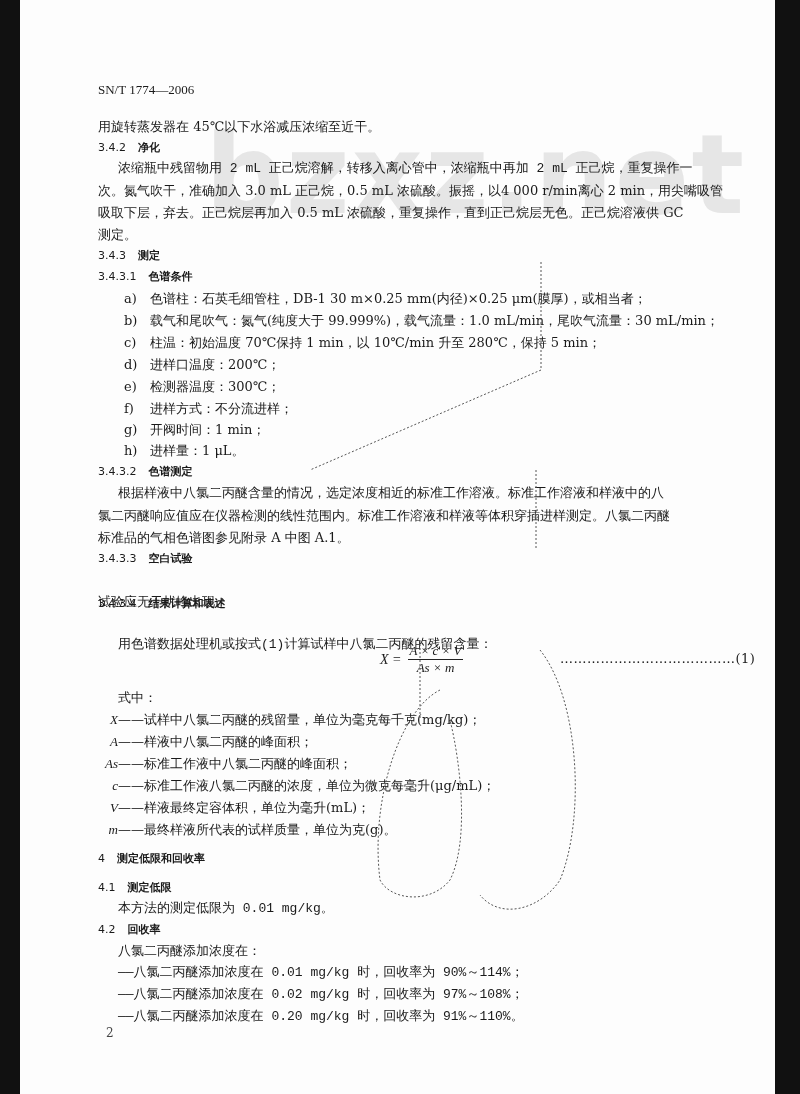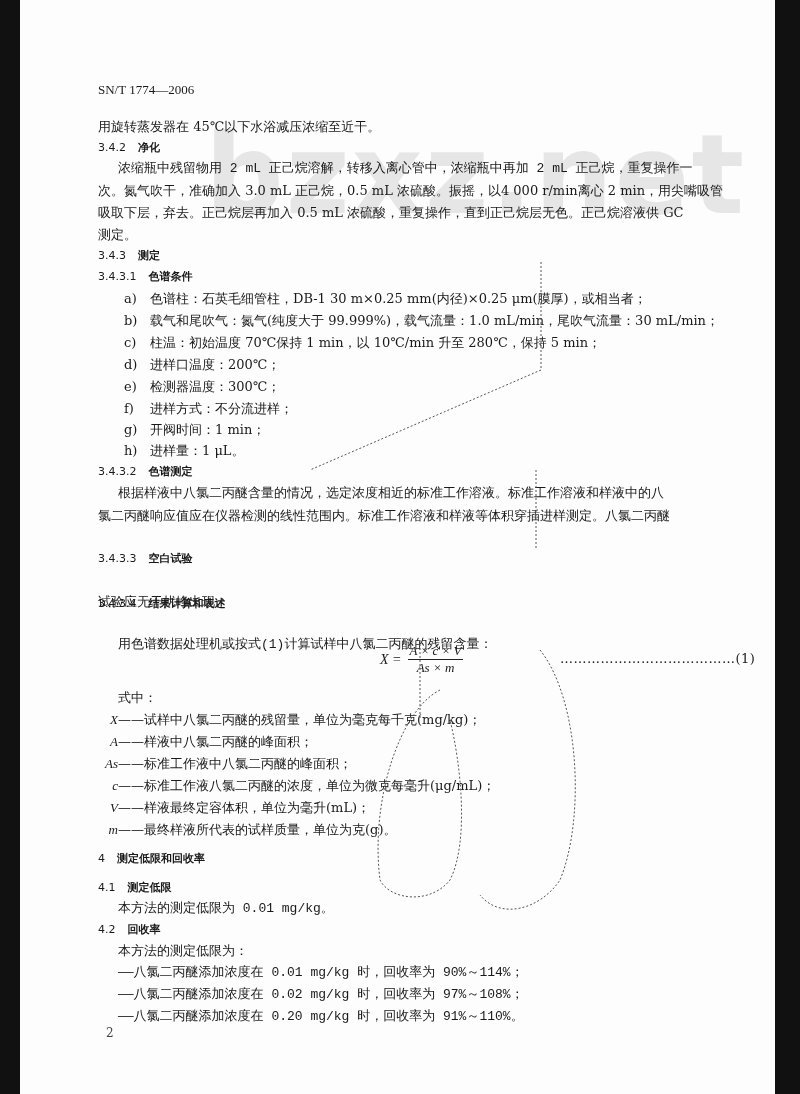--- a/index.html
+++ b/index.html
@@ -67,20 +67,21 @@
   <div class="line pl" style="top:378px"><span style="display:inline-block;width:26px">e)</span><span>检测器温度：300℃；</span></div>
   <div class="line pl" style="top:400px"><span style="display:inline-block;width:26px">f)</span><span>进样方式：不分流进样；</span></div>
   <div class="line pl" style="top:421px"><span style="display:inline-block;width:26px">g)</span><span>开阀时间：1 min；</span></div>
   <div class="line pl" style="top:442px"><span style="display:inline-block;width:26px">h)</span><span>进样量：1 μL。</span></div>
 
   <div class="line p0 h" style="top:463px">
     <span class="num">3.4.3.2</span><span>色谱测定</span>
   </div>
   <div class="line p1" style="top:485px">根据样液中八氯二丙醚含量的情况，选定浓度相近的标准工作溶液。标准工作溶液和样液中的八</div>
   <div class="line p0" style="top:507px">氯二丙醚响应值应在仪器检测的线性范围内。标准工作溶液和样液等体积穿插进样测定。八氯二丙醚</div>
+  <div class="line p0" style="top:529px">标准品的气相色谱图参见附录 A 中图 A.1。</div>
 
   <div class="line p0 h" style="top:550px">
     <span class="num">3.4.3.3</span><span>空白试验</span>
   </div>
   <div class="line p0" style="top:593px">试验应无干扰峰出现。</div>
 
   <div class="line p0 h" style="top:595px">
     <span class="num">3.4.3.4</span><span>结果计算和表述</span>
   </div>
   <div class="line p1" style="top:636px">用色谱数据处理机或按式(1)计算试样中八氯二丙醚的残留含量：</div>
@@ -105,21 +106,21 @@
   <div class="line p0 h" style="top:850px">
     <span class="num">4</span><span>测定低限和回收率</span>
   </div>
   <div class="line p0 h" style="top:879px">
     <span class="num">4.1</span><span>测定低限</span>
   </div>
   <div class="line p1" style="top:900px">本方法的测定低限为 0.01 mg/kg。</div>
   <div class="line p0 h" style="top:921px">
     <span class="num">4.2</span><span>回收率</span>
   </div>
-  <div class="line p1" style="top:943px">本方法的测定低限为：</div>
+  <div class="line p1" style="top:943px">八氯二丙醚添加浓度在：</div>
   <div class="line p1" style="top:964px">——八氯二丙醚添加浓度在 0.01 mg/kg 时，回收率为 90%～114%；</div>
   <div class="line p1" style="top:986px">——八氯二丙醚添加浓度在 0.02 mg/kg 时，回收率为 97%～108%；</div>
   <div class="line p1" style="top:1008px">——八氯二丙醚添加浓度在 0.20 mg/kg 时，回收率为 91%～110%。</div>
 
   <div class="pageno">2</div>
 
   <svg class="marks" width="755" height="1094">
     <g fill="none" stroke="#555" stroke-width="1" stroke-dasharray="2,2">
       <line x1="521" y1="262" x2="521" y2="370"></line>
       <path d="M521,370 L290,470"></path>

